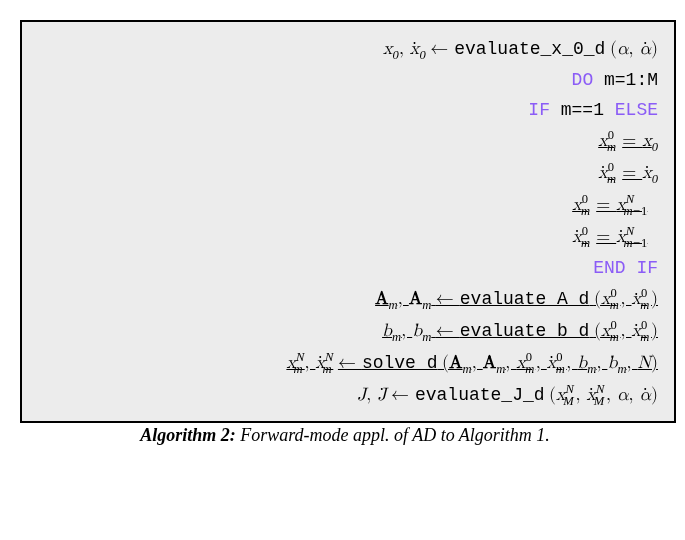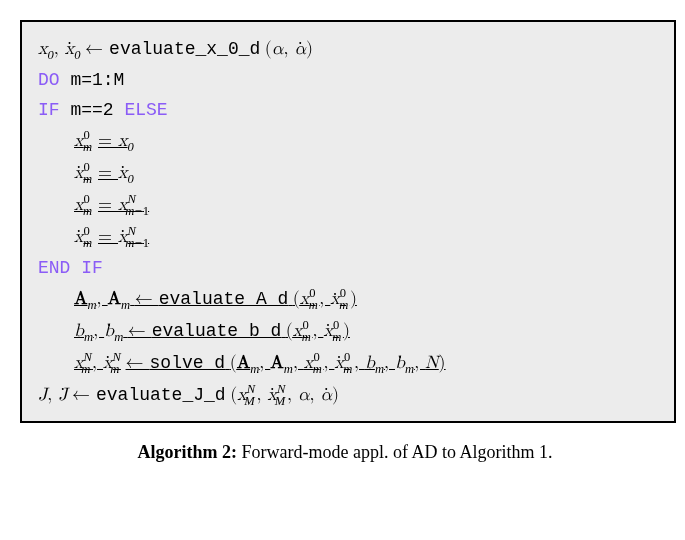--- a/index.html
+++ b/index.html
@@ -13,41 +13,42 @@
   .algo-box {
     width: 620px;
     border: 2.5px solid #000;
     background: #ececec;
     padding: 12px 16px 10px 16px;
     line-height: 1.62;
   }
   .caption {
     width: 650px;
     text-align: center;
-    margin-top: 19px;
+    margin-top: 2px;
     font-size: 18px;
+    font-style: italic;
   }
   .kw {
     color: #8b5cf6;
     font-family: 'Courier New', Courier, monospace;
     font-size: 18px;
   }
   .tt {
     font-family: 'Courier New', Courier, monospace;
     font-size: 18px;
   }
   .math {
     font-family: 'Latin Modern Math', 'STIX Two Math', 'Cambria Math', Georgia, serif;
     font-style: italic;
   }
   .rm { font-style: normal; }
   .indent1 { padding-left: 36px; text-decoration: underline; }
   .sub { font-size: 0.7em; vertical-align: sub; font-style: italic; }
   .sup { font-size: 0.7em; vertical-align: super; font-style: normal; }
-  .row { display: block; }
+  .row { display: block; text-align: right; }
   .dot-over {
     position: relative;
     display: inline-block;
   }
   .dot-over::after {
     content: '.';
     position: absolute;
     top: -0.55em;
     left: 50%;
     transform: translateX(-50%);
@@ -65,21 +66,21 @@
     <span class="math rm"> ← </span>
     <span class="tt">evaluate_x_0_d</span>
     <span class="math rm"> (</span><span class="math">α</span><span class="math rm">, </span><span class="math"><span class="dot-over">α</span></span><span class="math rm">)</span>
   </div>
 
   <div class="row">
     <span class="kw">DO </span><span class="tt">m=1:M</span>
   </div>
 
   <div class="row">
-    <span class="kw">IF </span><span class="tt">m==2 </span><span class="kw">ELSE</span>
+    <span class="kw">IF </span><span class="tt">m==1 </span><span class="kw">ELSE</span>
   </div>
 
   <div class="row indent1">
     <span class="math">x</span><span class="sup">0</span><span style="position:relative; left:-0.55em;" class="sub">m</span>
     <span class="math rm" style="margin-left:-0.3em;">= </span>
     <span class="math">x</span><span class="sub">0</span>
   </div>
 
   <div class="row indent1">
     <span class="math"><span class="dot-over">x</span></span><span class="sup">0</span><span style="position:relative; left:-0.55em;" class="sub">m</span>

